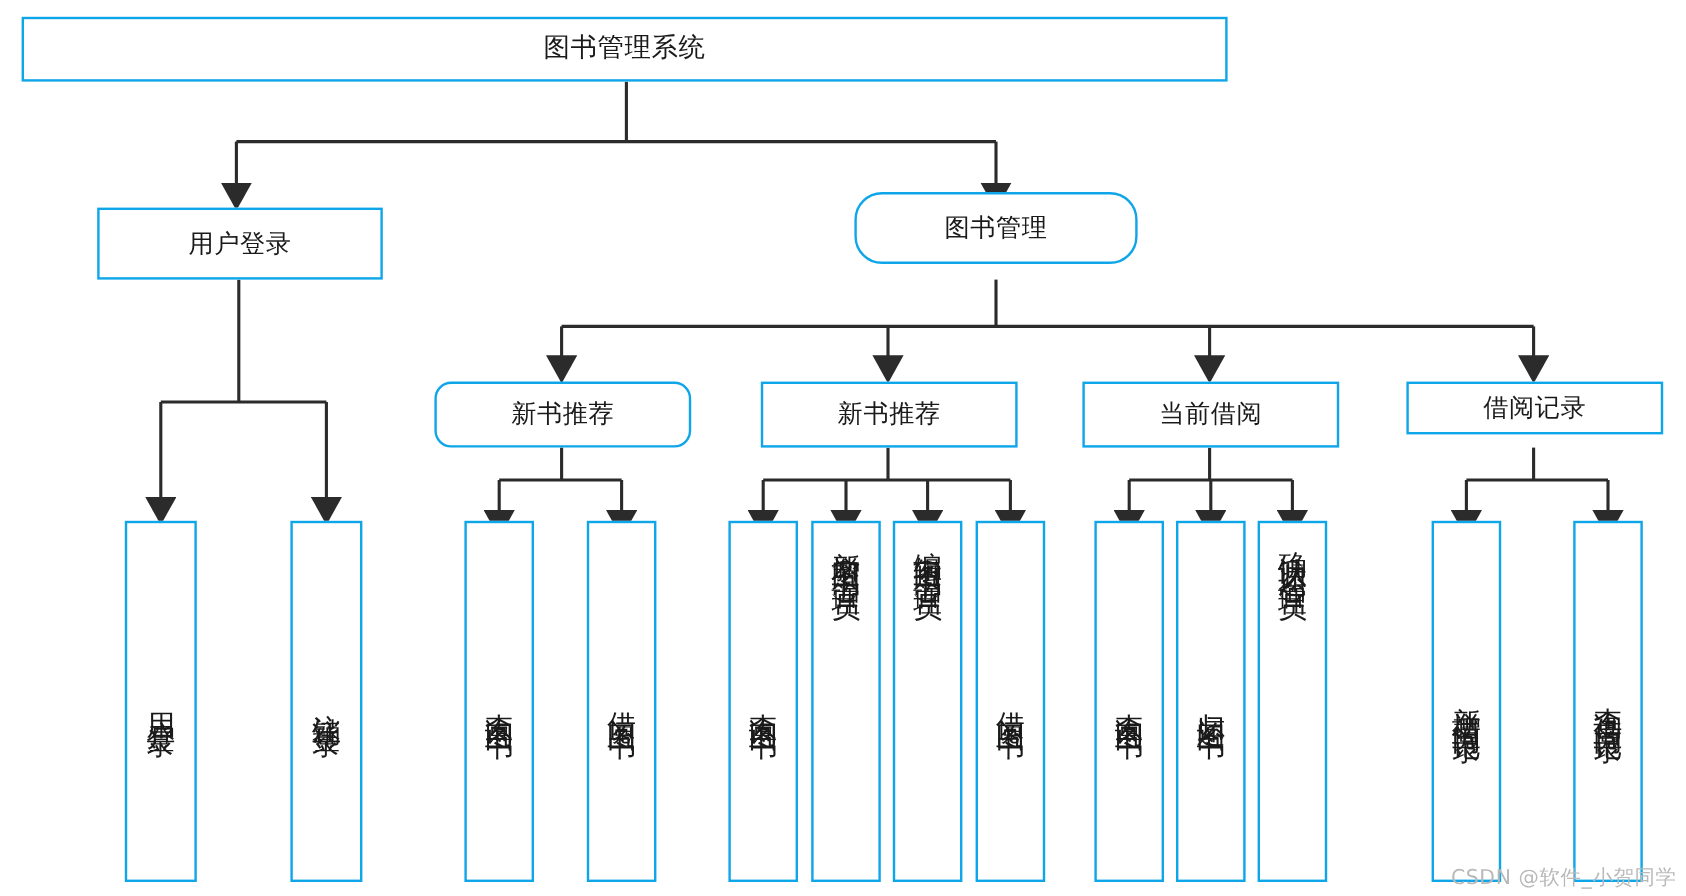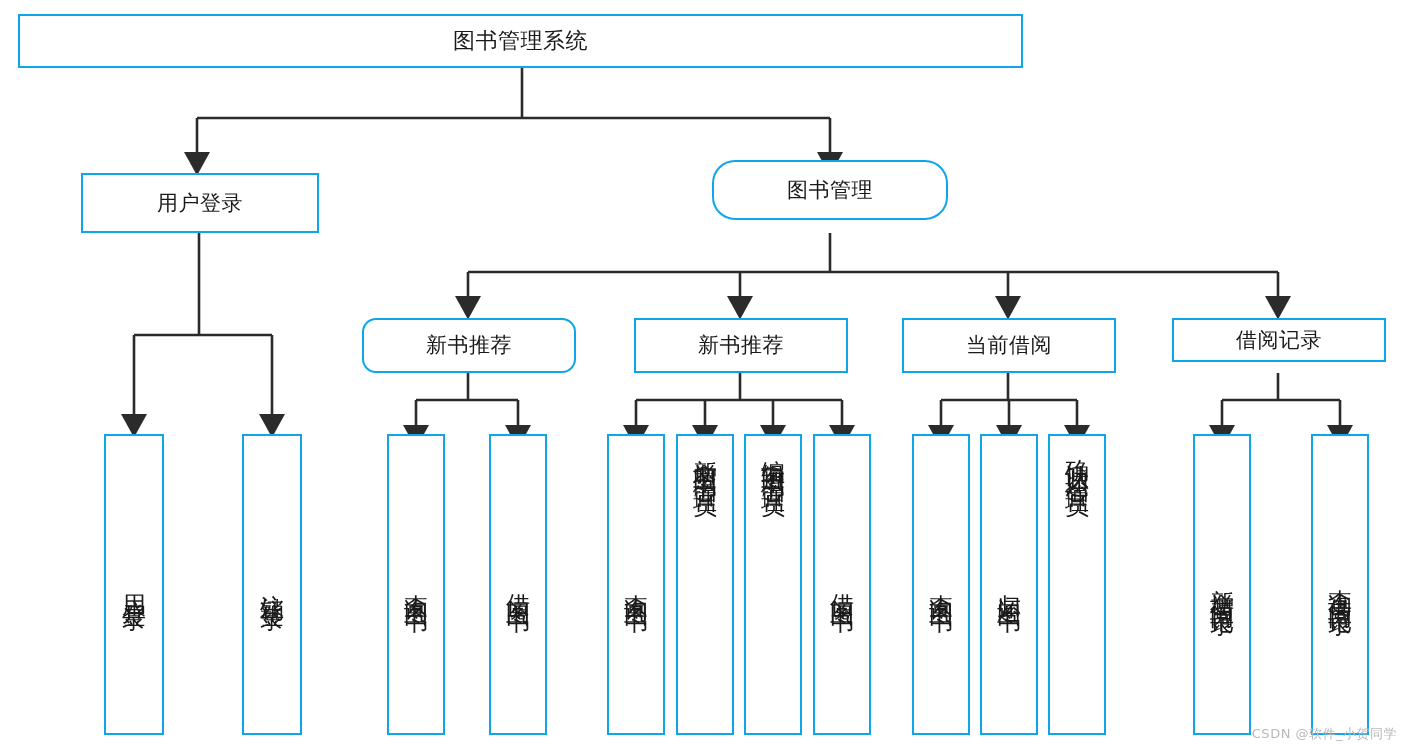--- a/index.html
+++ b/index.html
@@ -64,21 +64,21 @@
     letter-spacing: 5px;
   }
   .node.vert.centered {
     align-items: center;
     padding-top: 0;
   }
   #watermark {
     position: absolute;
     right: 8px;
     bottom: 4px;
-    font-size: 13px;
+    font-size: 17px;
     color: #b9b9b9;
     letter-spacing: 0.5px;
     white-space: nowrap;
   }
 </style>
 </head>
 <body>
 
 <div id="diagram-root">
 

